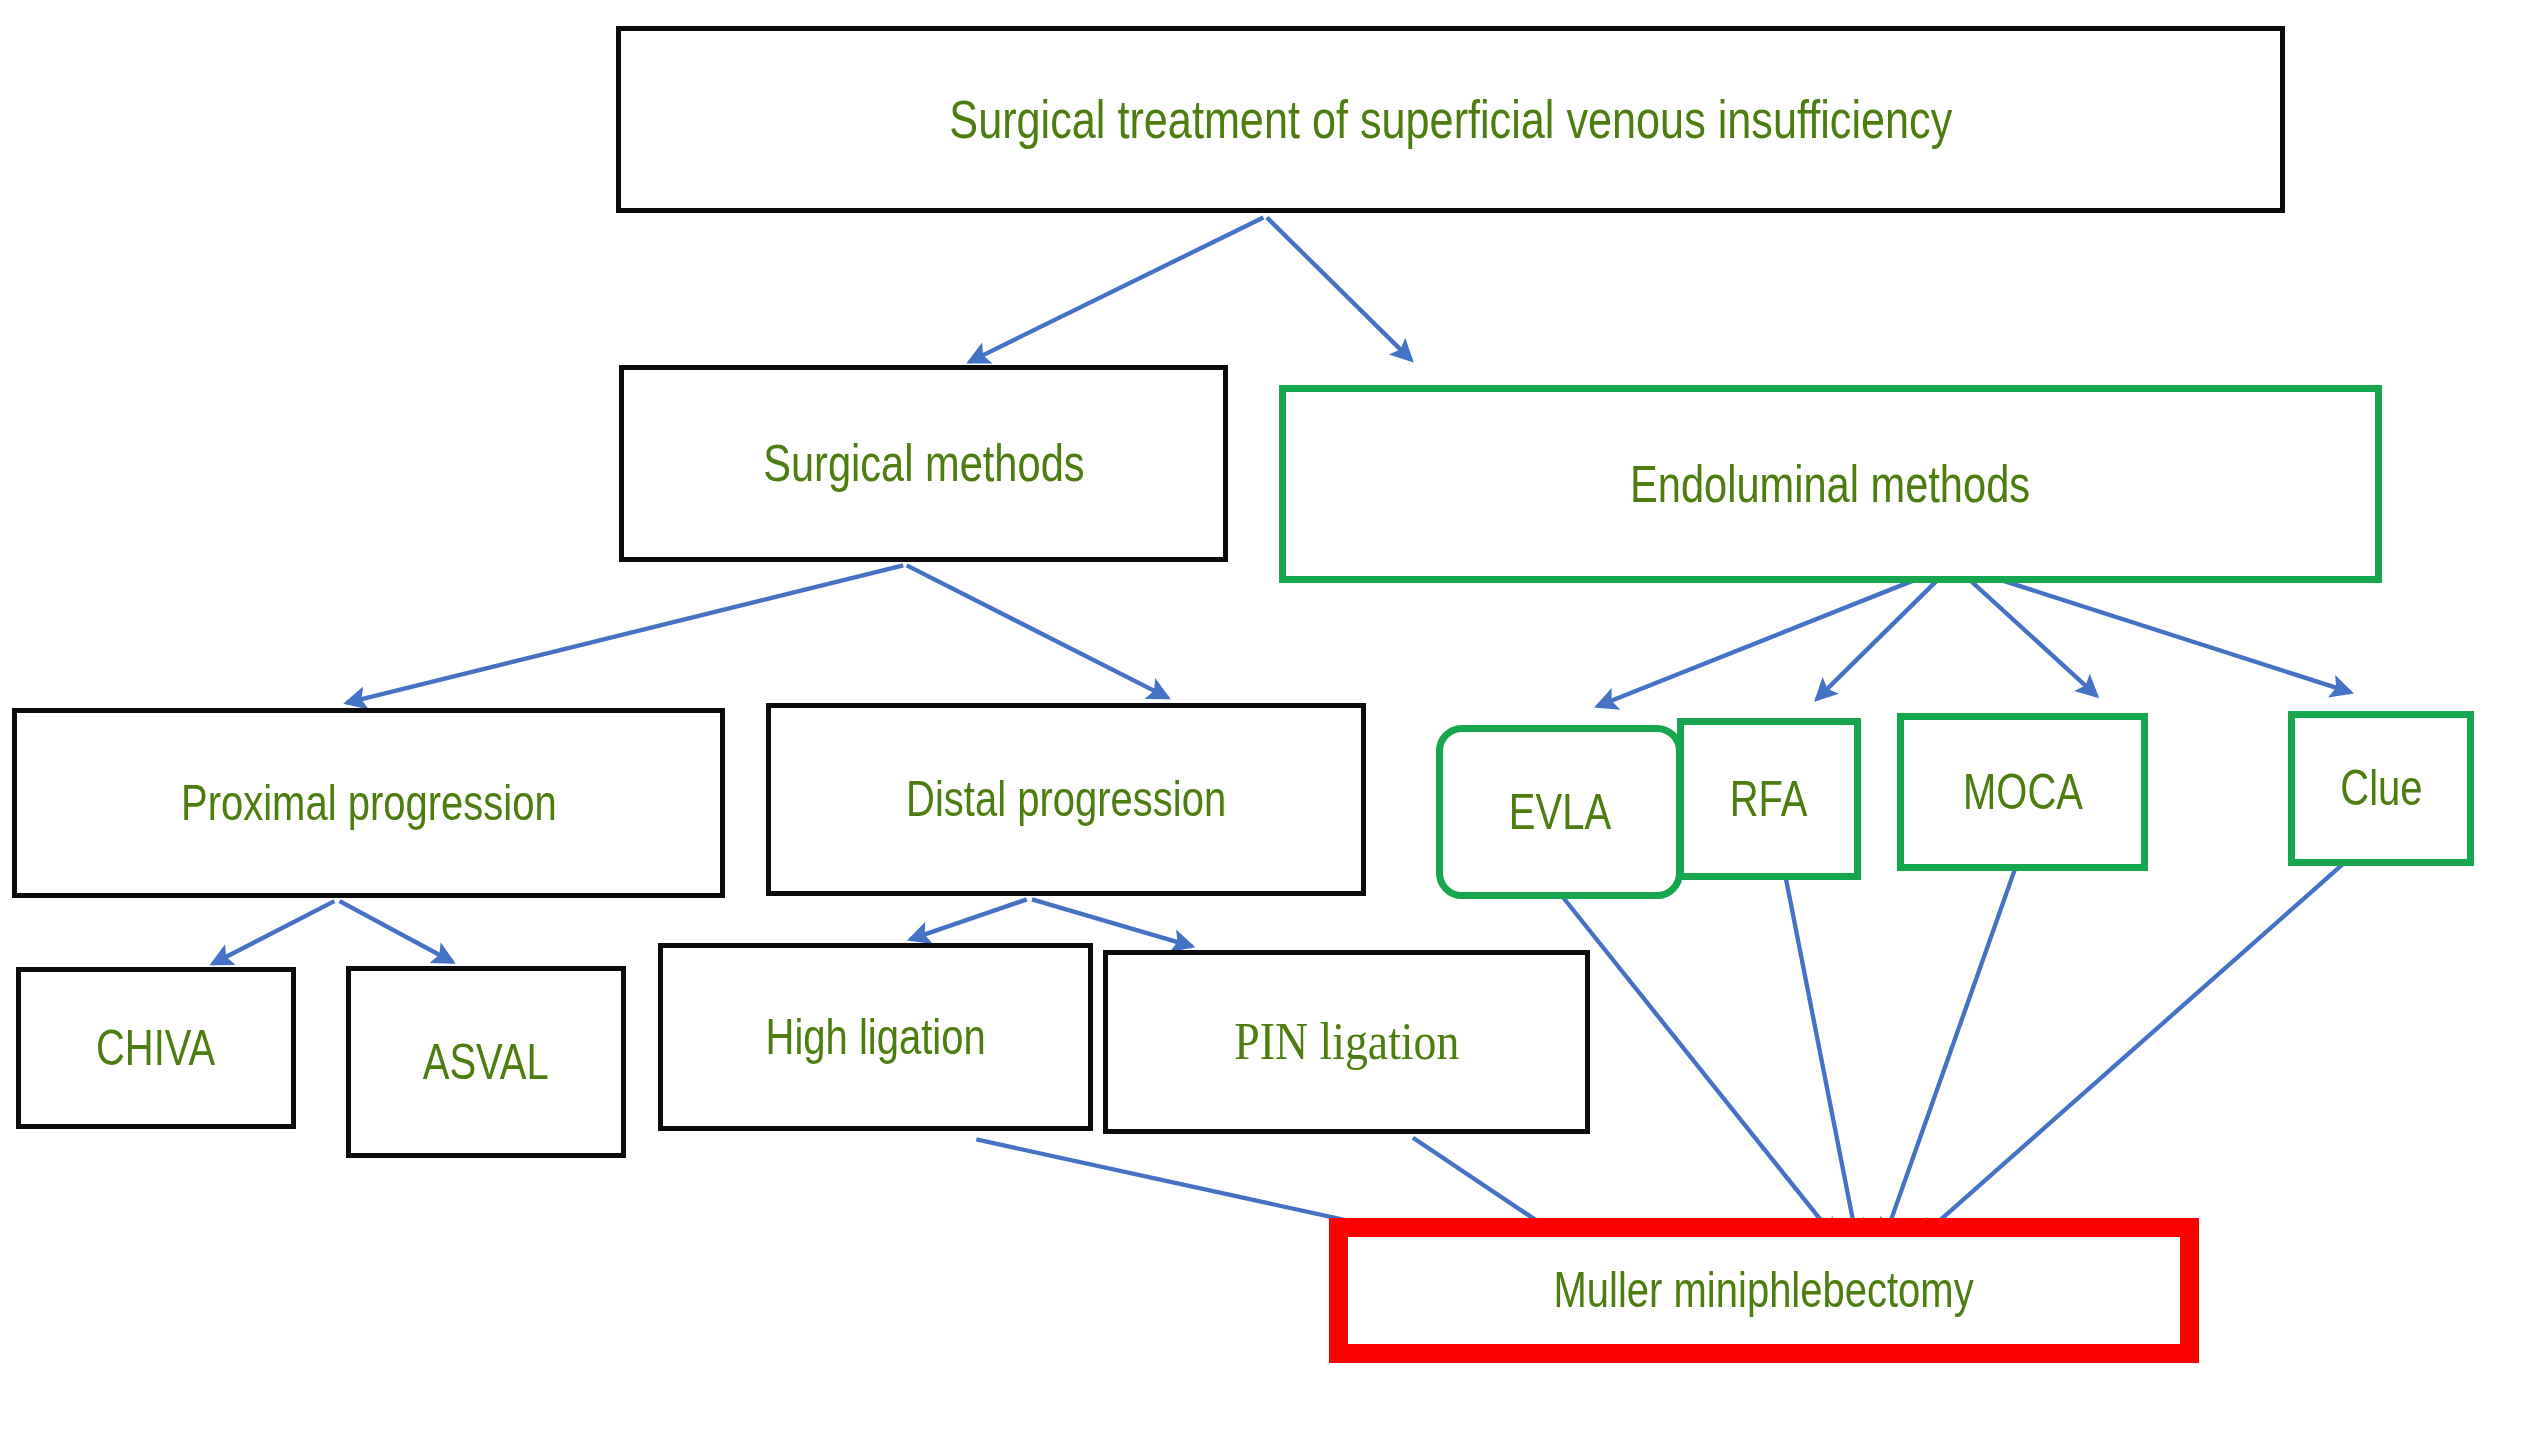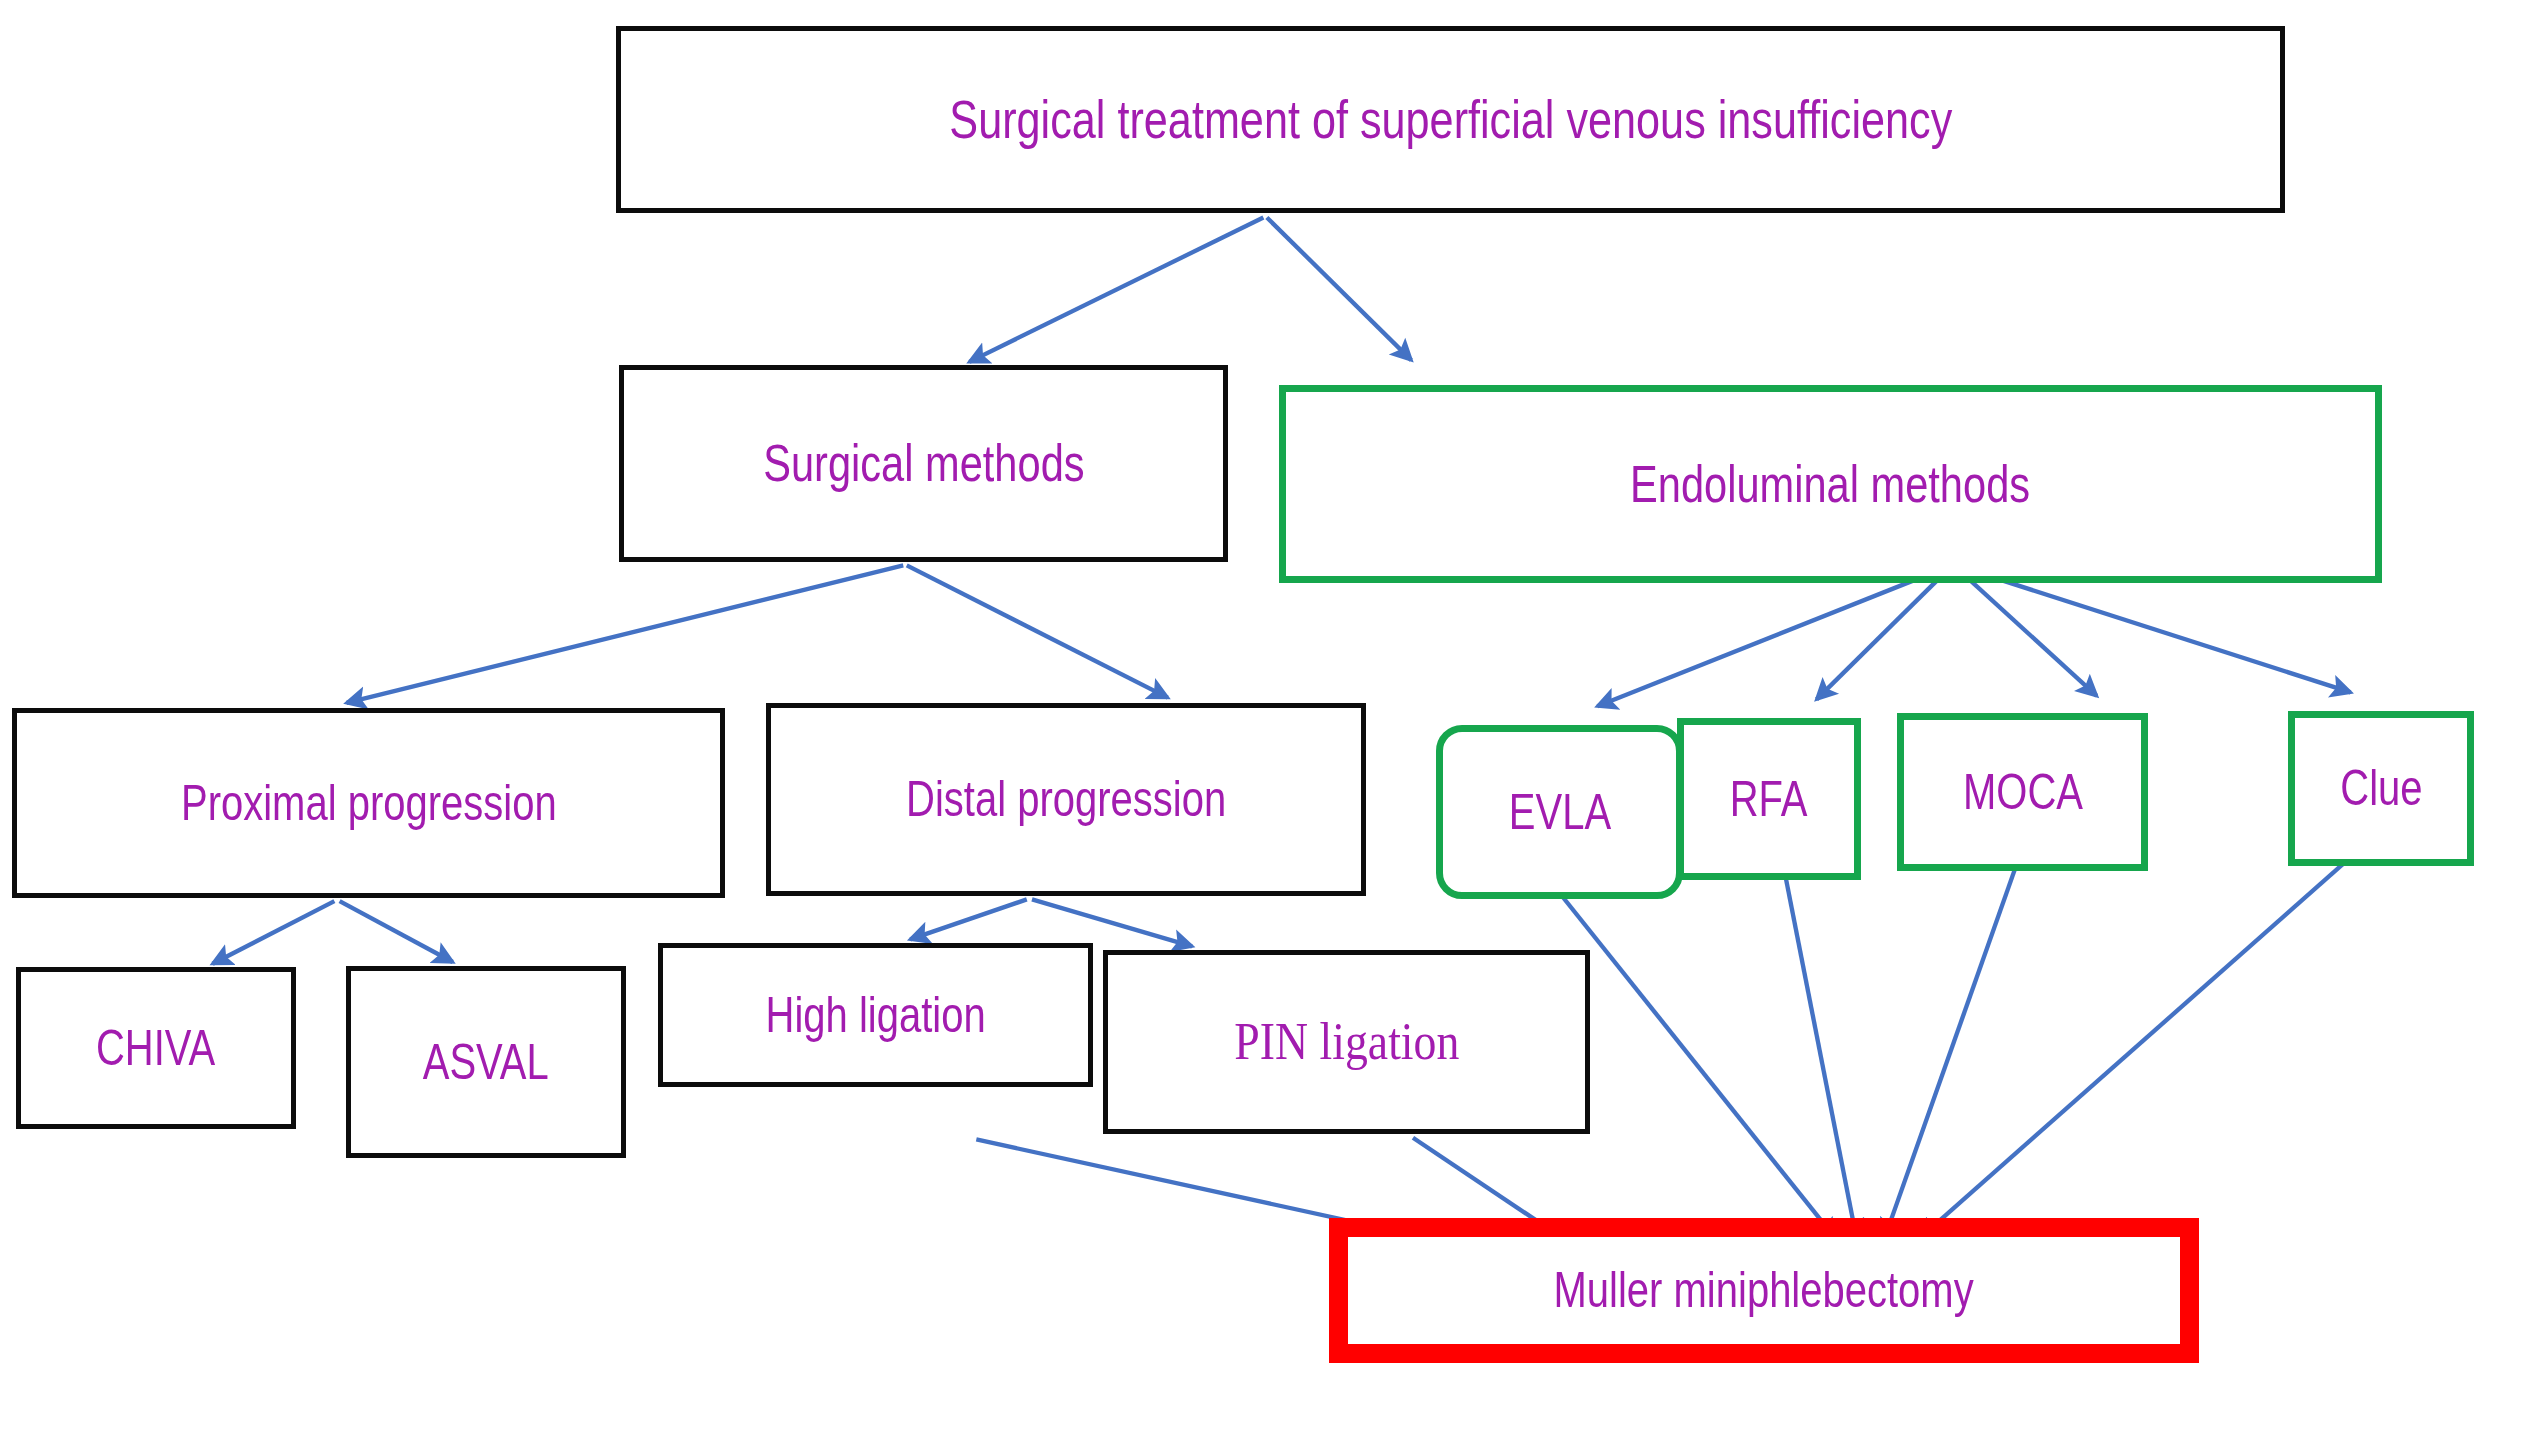--- a/index.html
+++ b/index.html
@@ -26,21 +26,21 @@
   }
   .node {
     position: absolute;
     box-sizing: border-box;
     display: flex;
     align-items: center;
     justify-content: center;
     background: #ffffff;
     text-align: center;
     line-height: 1.05;
-    color: #a21caf;
+    color: #4d7c0f;
     white-space: nowrap;
   }
   .node .label {
     display: block;
     transform: scaleX(0.80);
     transform-origin: center center;
   }
   .node.black {
     border: 5.2px solid #0c0c0c;
   }
@@ -114,21 +114,21 @@
       </div>
       <div class="node green" style="left: 2288px; top: 691px; width: 186px; height: 155px;">
         <span class="label" style="font-size: 50px;">Clue</span>
       </div>
       <div class="node black" style="left: 15.7px; top: 967px; width: 280px; height: 162px;">
         <span class="label" style="font-size: 50px;">CHIVA</span>
       </div>
       <div class="node black" style="left: 346px; top: 966px; width: 280px; height: 192px;">
         <span class="label" style="font-size: 50px;">ASVAL</span>
       </div>
-      <div class="node black" style="left: 658px; top: 943px; width: 435px; height: 144px;">
+      <div class="node black" style="left: 658px; top: 943px; width: 435px; height: 188px;">
         <span class="label" style="font-size: 50px;">High ligation</span>
       </div>
       <div class="node black serif" style="left: 1103px; top: 950px; width: 487px; height: 184px;">
         <span class="label" style="font-size: 52px;">PIN ligation</span>
       </div>
       <div class="node red" style="left: 1329px; top: 1218px; width: 870px; height: 145px;">
         <span class="label" style="font-size: 50px;">Muller miniphlebectomy</span>
       </div>
     </div>
 </div>

